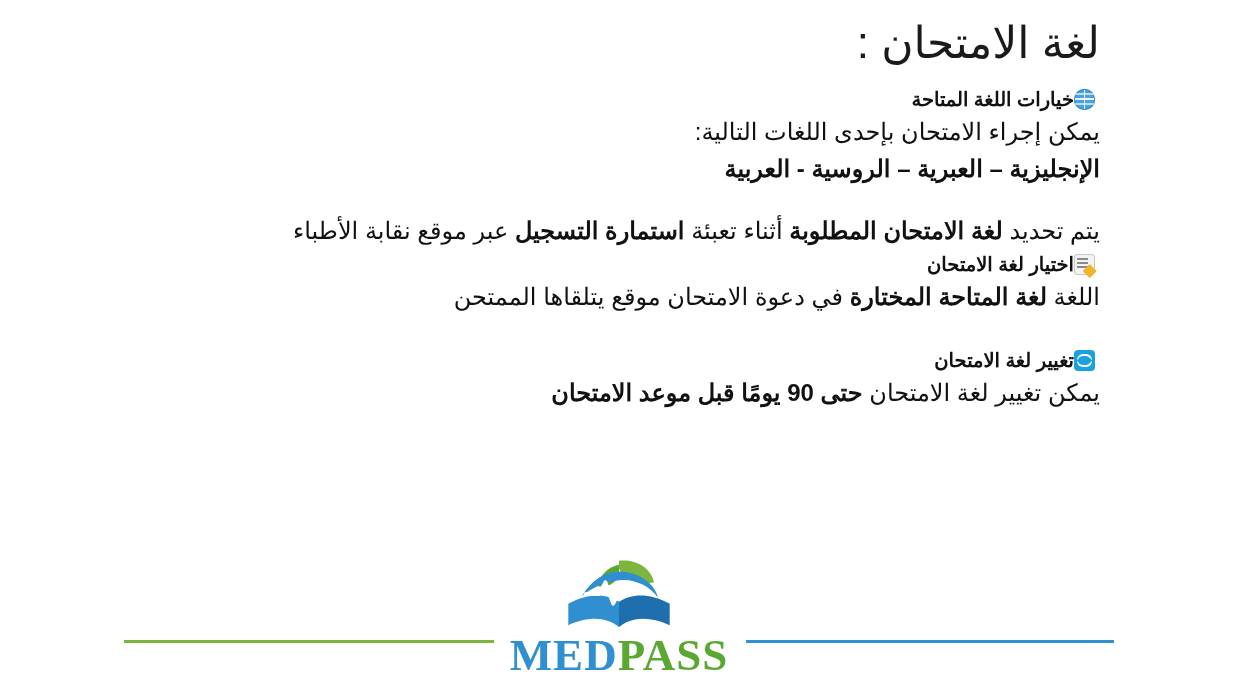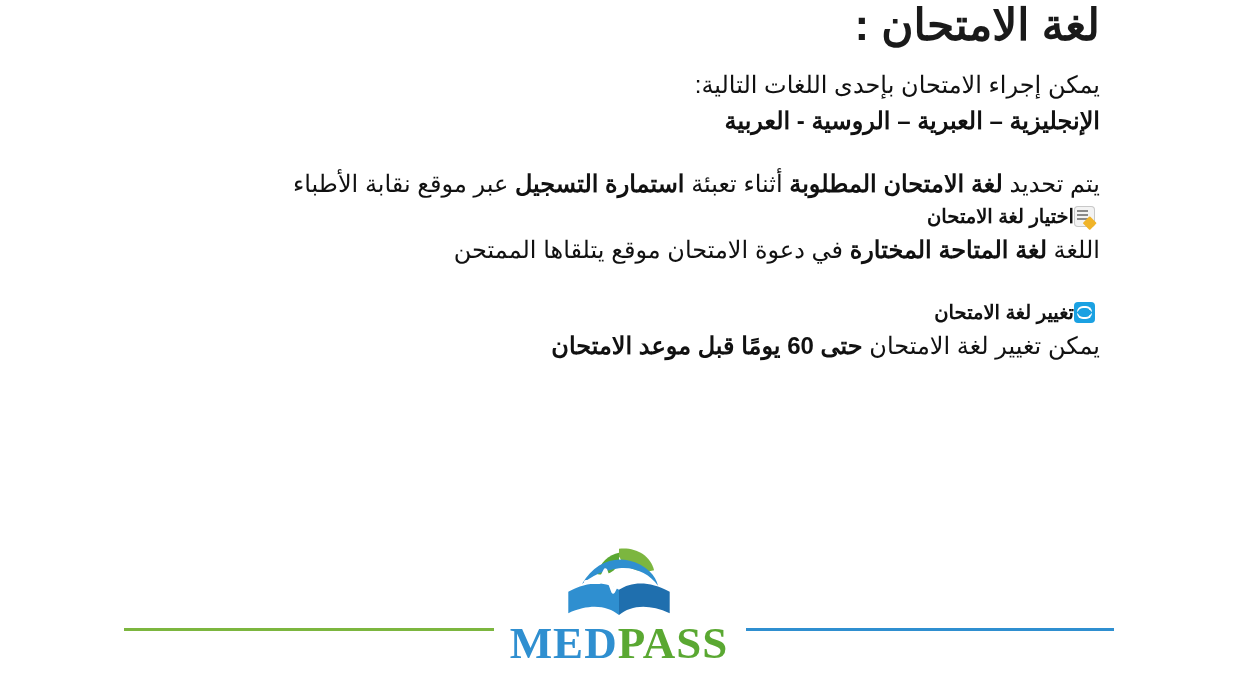--- a/index.html
+++ b/index.html
@@ -27,24 +27,25 @@
     right: 0;
     left: 0;
     top: 0;
     padding-right: 0;
     text-align: right;
     direction: rtl;
   }
 
   .title {
     font-size: 44px;
-    font-weight: bold;
+    font-weight: normal;
     color: #1a1a1a;
     text-align: right;
     padding-right: 138px;
+    padding-top: 18px;
     letter-spacing: 0px;
     line-height: 1.15;
   }
 
   .body-block {
     padding-right: 138px;
     padding-top: 16px;
   }
 
   .line {
@@ -157,21 +158,21 @@
     box-sizing: border-box;
   }
 
   b { font-weight: bold; }
 
   
   .footer {
     position: absolute;
     left: 124px;
     right: 124px;
-    bottom: 12px;
+    bottom: 0;
     height: 160px;
   }
   .rule {
     position: absolute;
     bottom: 53px;
     height: 3px;
   }
   .rule-left {
     left: 0;
     width: 370px;
@@ -211,20 +212,23 @@
 <body>
 
 <div class="slide">
 
   <div class="content">
 
     <div class="title">لغة الامتحان :</div>
 
     <div class="body-block">
 
+      <div class="line heading">
+        <span class="icon-badge icon-globe"></span><span>خيارات اللغة المتاحة</span>
+      </div>
       <div class="line">
         <span>يمكن إجراء الامتحان بإحدى اللغات التالية:</span>
       </div>
       <div class="line bold-all">
         <span>الإنجليزية – العبرية – الروسية - العربية</span>
       </div>
 
       <div class="spacer-md"></div>
 
       <div class="line">
@@ -236,21 +240,21 @@
       <div class="line">
         <span>اللغة </span><b>لغة المتاحة المختارة</b><span> في دعوة الامتحان موقع يتلقاها الممتحن</span>
       </div>
 
       <div class="spacer-lg"></div>
 
       <div class="line heading">
         <span class="icon-badge icon-refresh"></span><span>تغيير لغة الامتحان</span>
       </div>
       <div class="line">
-        <span>يمكن تغيير لغة الامتحان </span><b>حتى 60 يومًا قبل موعد الامتحان</b>
+        <span>يمكن تغيير لغة الامتحان </span><b>حتى 90 يومًا قبل موعد الامتحان</b>
       </div>
 
     </div>
   </div>
 
   <div class="footer">
     <div class="rule rule-left"></div>
     <div class="rule rule-right"></div>
 
     <div class="logo">

